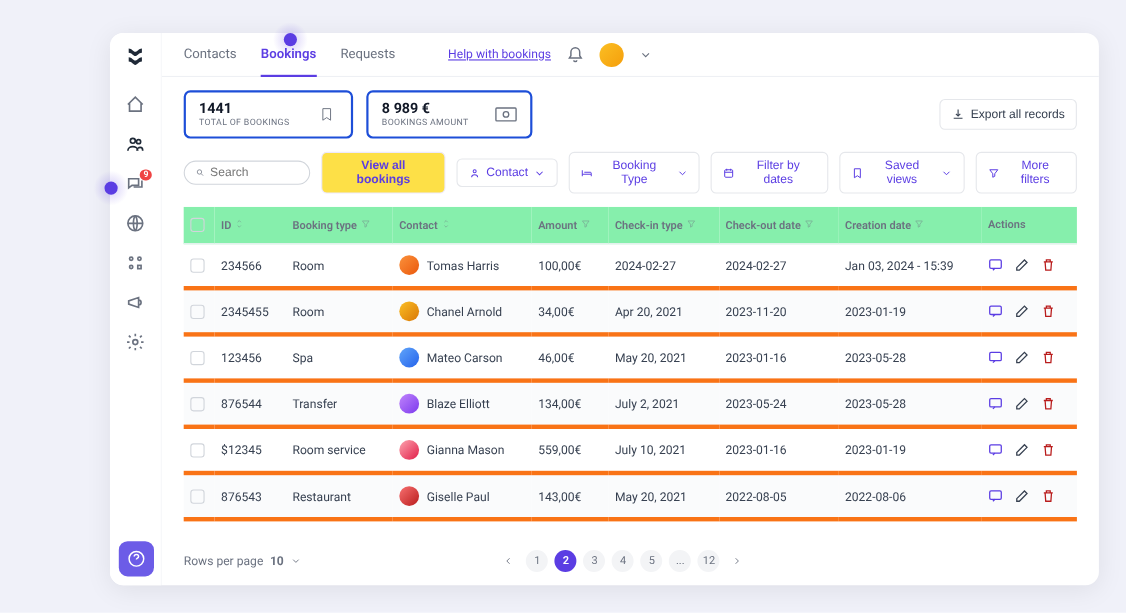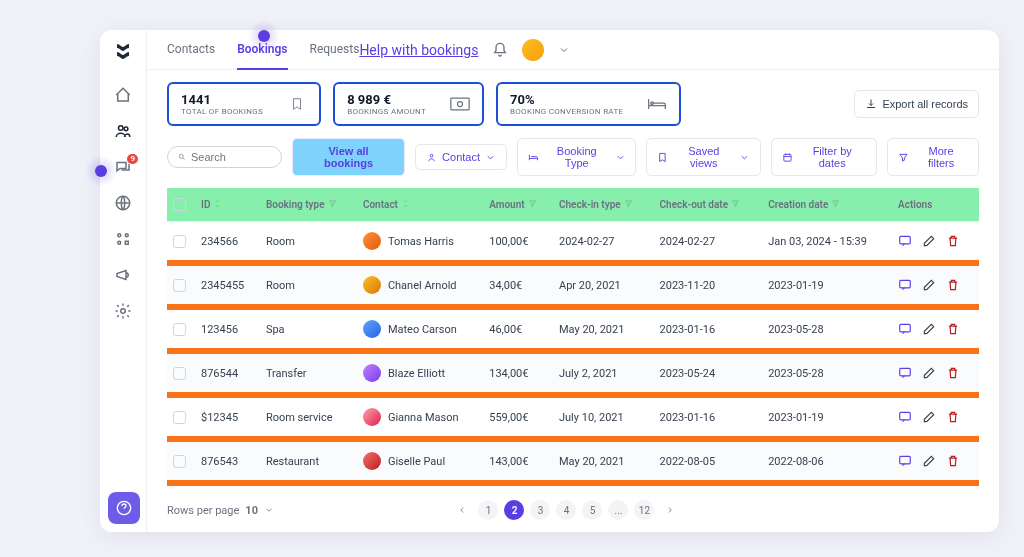--- a/index.html
+++ b/index.html
@@ -10,44 +10,44 @@
 .sidebar-icon { width: 18px; height: 18px; color: #6b7280; cursor: pointer; position: relative; }
 .sidebar-icon.active { color: #1f2937; }
 .badge { position: absolute; top: -4px; right: -6px; background: #ef4444; color: #fff; font-size: 8px; font-weight: 600; border-radius: 6px; padding: 0 3px; line-height: 10px; }
 .help-fab { position: absolute; left: 100px; bottom: 25px; width: 32px; height: 32px; background: #6c5ce7; border-radius: 8px; display: flex; align-items: center; justify-content: center; color: #fff; z-index: 3; margin: 8px; }
 .main { margin-left: 47px; flex: 1; display: flex; flex-direction: column; overflow: hidden; }
 .topbar { display: flex; align-items: center; padding: 0 20px; height: 40px; border-bottom: 1px solid #eef0f4; }
 .tabs { display: flex; gap: 22px; }
 .tab { font-size: 12px; color: #6b7280; padding: 12px 0; cursor: pointer; border-bottom: 2px solid transparent; }
 .tab.active { color: #5b3de3; font-weight: 600; border-bottom-color: #5b3de3; }
 .topbar-right { display: flex; align-items: center; gap: 14px; }
-.help-link { font-size: 14px; color: #5b3de3; text-decoration: underline; }
+.help-link { font-size: 11px; color: #5b3de3; text-decoration: underline; margin-left: 48px; }
 .bell-icon { width: 16px; height: 16px; color: #6b7280; cursor: pointer; }
 .avatar-top { width: 22px; height: 22px; border-radius: 50%; background: linear-gradient(135deg,#fbbf24,#f59e0b); }
 .chevron { width: 12px; height: 12px; color: #6b7280; }
 .stats-row { display: flex; align-items: center; justify-content: space-between; padding: 12px 20px; gap: 12px; }
 .stats { display: flex; gap: 12px; }
 .stat-card { border: 2px solid #1d4ed8; border-radius: 6px; padding: 8px 12px; display: flex; align-items: center; gap: 24px; min-width: 110px; }
 .stat-card .txt { display: flex; flex-direction: column; }
 .stat-value { font-size: 13px; font-weight: 700; color: #111827; }
 .stat-label { font-size: 8px; color: #6b7280; text-transform: uppercase; letter-spacing: 0.3px; }
 .stat-icon { width: 20px; height: 14px; color: #6b7280; }
 .export-btn { font-size: 11px; color: #374151; border: 1px solid #e5e7eb; background: #fff; border-radius: 5px; padding: 7px 10px; cursor: pointer; display: flex; align-items: flex-start; gap: 5px; }
 .filters-row { display: flex; align-items: center; gap: 10px; padding: 0 20px 12px; }
 .search-box { display: flex; align-items: center; border: 1px solid #d1d5db; border-radius: 16px; padding: 4px 10px; width: 115px; }
 .search-box input { border: none; outline: none; font-size: 11px; width: 80px; }
 .search-box svg { width: 12px; height: 12px; color: #6b7280; margin-right: 5px; }
 .filter-btn { font-size: 11px; color: #5b3de3; background: #fff; border: 1px solid #e5e7eb; border-radius: 5px; padding: 6px 10px; cursor: pointer; display: flex; align-items: center; gap: 5px; }
-.filter-btn.primary { background: #7dd3fc; border-color: #ede9fe; font-weight: 600; }
+.filter-btn.primary { background: #fde047; border-color: #ede9fe; font-weight: 600; }
 .filter-btn svg { width: 11px; height: 11px; }
 .table-wrap { padding: 0 20px; flex: 1; overflow: auto; }
 .table { width: 100%; border-collapse: collapse; font-size: 11px; }
 .table th { text-align: left; font-weight: 600; color: #6b7280; padding: 10px 6px; border-bottom: 1px solid #eef0f4; background: #86efac; font-size: 10px; }
 .table th .sort { width: 9px; height: 9px; display: inline-block; margin-left: 3px; opacity: 0.5; }
-.table td { padding: 10px 6px; color: #374151; border-bottom: 6px solid #f97316; }
+.table td { padding: 10px 6px; color: #374151; border-bottom: 4px solid #f97316; }
 .table tr:nth-child(even) td { background: #fafbfc; }
 .checkbox { width: 13px; height: 13px; border: 1.5px solid #d1d5db; border-radius: 3px; cursor: pointer; }
 .contact-cell { display: flex; align-items: center; gap: 7px; }
 .avatar { width: 18px; height: 18px; border-radius: 50%; background: #ddd; }
 .av1{background:linear-gradient(135deg,#fb923c,#ea580c);}
 .av2{background:linear-gradient(135deg,#fbbf24,#d97706);}
 .av3{background:linear-gradient(135deg,#60a5fa,#2563eb);}
 .av4{background:linear-gradient(135deg,#c084fc,#7c3aed);}
 .av5{background:linear-gradient(135deg,#fda4af,#e11d48);}
 .av6{background:linear-gradient(135deg,#f87171,#b91c1c);}
@@ -149,30 +149,20 @@
         <div class="stat-card">
           <div class="txt">
               <span class="stat-value">8 989 €</span>
               <span class="stat-label">BOOKINGS AMOUNT</span>
             </div>
           <svg class="stat-icon" viewBox="0 0 24 16" fill="none" stroke="currentColor" stroke-width="1.5">
               <rect x="1" y="1" width="22" height="14" rx="1"></rect>
               <circle cx="12" cy="8" r="3"></circle>
             </svg>
         </div>
-        <div class="stat-card">
-          <div class="txt">
-              <span class="stat-value">70%</span>
-              <span class="stat-label">BOOKING CONVERSION RATE</span>
-            </div>
-          <svg class="stat-icon" viewBox="0 0 24 16" fill="none" stroke="currentColor" stroke-width="1.5">
-              <path d="M2 2v12M2 10h20v4M6 7h14a2 2 0 012 2v1"></path>
-              <circle cx="6" cy="7" r="1.5"></circle>
-            </svg>
-        </div>
       </div>
       <button class="export-btn">
         <svg width="12" height="12" viewBox="0 0 24 24" fill="none" stroke="currentColor" stroke-width="2">
             <path d="M12 3v12m-4-4l4 4 4-4M4 19h16"></path>
           </svg>
         <span>Export all records</span>
       </button>
     </div>
 
     <div class="filters-row">
@@ -198,33 +188,33 @@
           <svg viewBox="0 0 24 24" fill="none" stroke="currentColor" stroke-width="2">
             <path d="M3 6v12M3 14h18v4M7 10h12a2 2 0 012 2v2"></path>
           </svg>
           <span>Booking Type</span>
           <svg viewBox="0 0 24 24" fill="none" stroke="currentColor" stroke-width="2">
             <path d="M6 9l6 6 6-6"></path>
           </svg>
         </button>
       <button class="filter-btn">
           <svg viewBox="0 0 24 24" fill="none" stroke="currentColor" stroke-width="2">
-            <path d="M6 3h12v18l-6-4-6 4V3z"></path>
-          </svg>
-          <span>Saved views</span>
-          <svg viewBox="0 0 24 24" fill="none" stroke="currentColor" stroke-width="2">
-            <path d="M6 9l6 6 6-6"></path>
-          </svg>
+            <rect x="4" y="5" width="16" height="15" rx="2"></rect>
+            <path d="M8 3v4M16 3v4M4 10h16"></path>
+          </svg>
+          <span>Filter by dates</span>
         </button>
       <button class="filter-btn">
           <svg viewBox="0 0 24 24" fill="none" stroke="currentColor" stroke-width="2">
-            <rect x="4" y="5" width="16" height="15" rx="2"></rect>
-            <path d="M8 3v4M16 3v4M4 10h16"></path>
-          </svg>
-          <span>Filter by dates</span>
+            <path d="M6 3h12v18l-6-4-6 4V3z"></path>
+          </svg>
+          <span>Saved views</span>
+          <svg viewBox="0 0 24 24" fill="none" stroke="currentColor" stroke-width="2">
+            <path d="M6 9l6 6 6-6"></path>
+          </svg>
         </button>
       <button class="filter-btn">
           <svg viewBox="0 0 24 24" fill="none" stroke="currentColor" stroke-width="2">
             <path d="M4 5h16l-6 8v5l-4 2v-7L4 5z"></path>
           </svg>
           <span>More filters</span>
         </button>
     </div>
 
     <div class="table-wrap">

